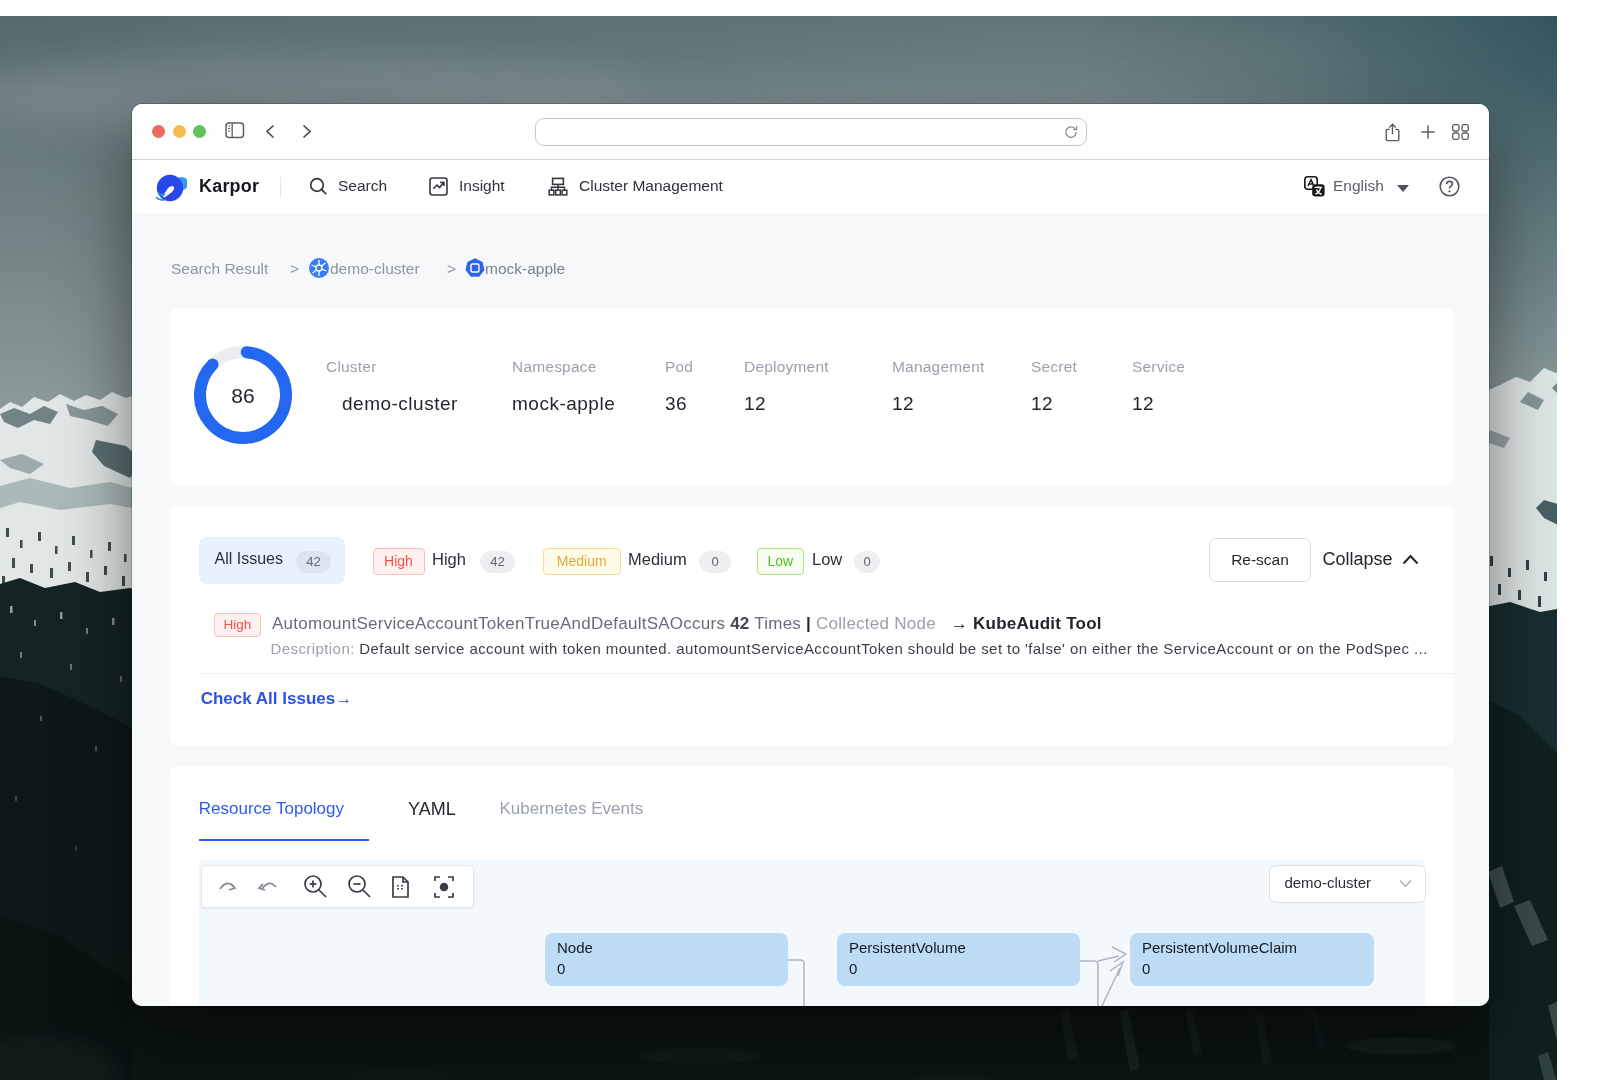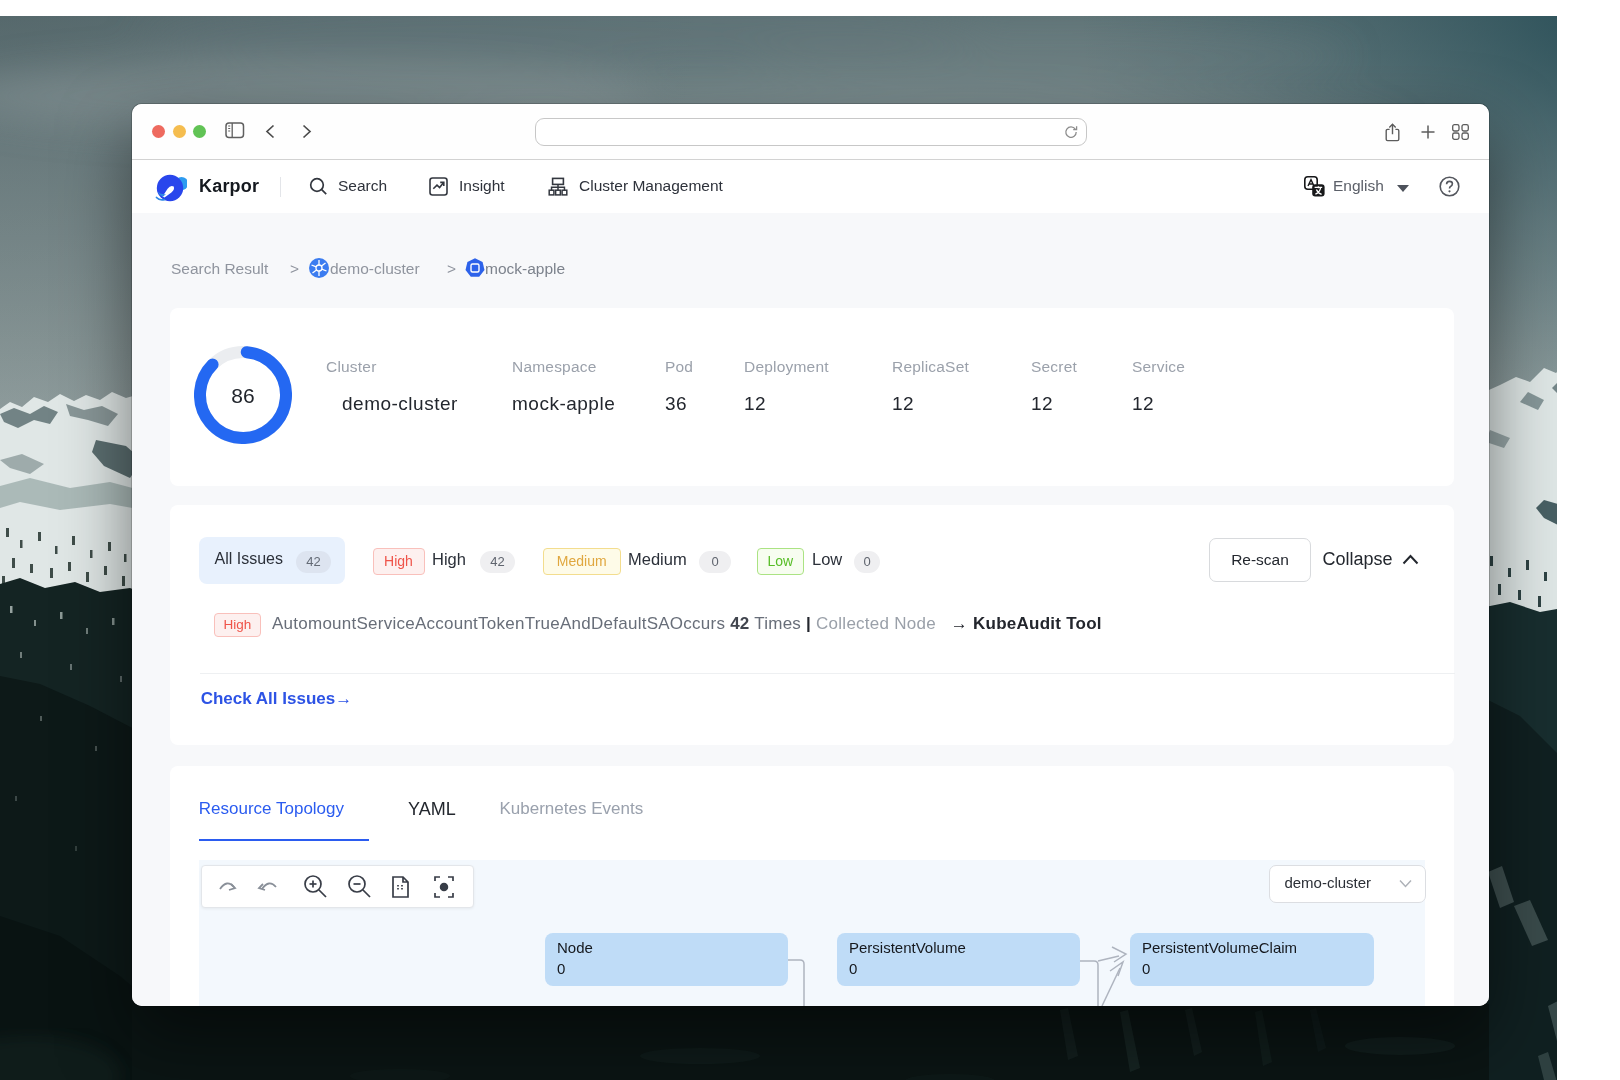--- a/index.html
+++ b/index.html
@@ -284,21 +284,21 @@
         <text x="49" y="57" font-size="21" fill="#20242b" text-anchor="middle" font-family="Liberation Sans, sans-serif">86</text>
       </svg>
       <div class="lbl" style="left:156px;top:50px;">Cluster</div>
       <div class="val" style="left:172px;top:85px;">demo-cluster</div>
       <div class="lbl" style="left:342px;top:50px;">Namespace</div>
       <div class="val" style="left:342px;top:85px;">mock-apple</div>
       <div class="lbl" style="left:495px;top:50px;">Pod</div>
       <div class="val" style="left:495px;top:85px;">36</div>
       <div class="lbl" style="left:574px;top:50px;">Deployment</div>
       <div class="val" style="left:574px;top:85px;">12</div>
-      <div class="lbl" style="left:722px;top:50px;">ReplicaSet</div>
+      <div class="lbl" style="left:722px;top:50px;">Management</div>
       <div class="val" style="left:722px;top:85px;">12</div>
       <div class="lbl" style="left:861px;top:50px;">Secret</div>
       <div class="val" style="left:861px;top:85px;">12</div>
       <div class="lbl" style="left:962px;top:50px;">Service</div>
       <div class="val" style="left:962px;top:85px;">12</div>
     </div>
 
     <div class="card" style="top:292px; height:240px;">
       <div style="position:absolute;left:28.5px;top:32px;width:146.5px;height:47px;background:#e8f1fd;border-radius:8px;"></div>
       <div style="position:absolute;left:44.5px;top:45px;font-size:16px;color:#2b3039;">All Issues</div>
@@ -312,20 +312,21 @@
       <div class="sevtag" style="left:586.5px;top:42.5px;width:47.5px;height:27px;line-height:25px;background:#f7fdf0;border-color:#abe383;color:#57bd27;">Low</div>
       <div style="position:absolute;left:642px;top:45px;font-size:16.5px;color:#2b3039;">Low</div>
       <div class="badge" style="left:684px;top:45.5px;width:26px;">0</div>
       <div style="position:absolute;left:1039px;top:32.5px;width:102px;height:44px;border:1px solid #d8dadd;border-radius:7px;background:#fff;font-size:15.5px;color:#23272e;text-align:center;line-height:42px;">Re-scan</div>
       <div style="position:absolute;left:1152.5px;top:44px;font-size:18px;color:#23272e;">Collapse</div>
       <svg class="icon" style="left:1232px;top:49px;" width="17" height="11" viewBox="0 0 17 11">
         <path d="M1.5,9.5 L8.5,2 L15.5,9.5" fill="none" stroke="#23272e" stroke-width="2"></path>
       </svg>
       <div class="sevtag" style="left:44px;top:108px;width:47px;height:24px;line-height:22px;font-size:13.5px;background:#fdf0ef;border-color:#f9c0bb;color:#ef5349;">High</div>
       <div style="position:absolute;left:102px;top:109px;font-size:17px;letter-spacing:0.25px;color:#686e79;">AutomountServiceAccountTokenTrueAndDefaultSAOccurs <b style="color:#41454e;">42</b> Times <b style="color:#23262d;">|</b> <span style="color:#9aa0a9;">Collected Node</span>&nbsp;&nbsp; <span style="color:#23262d;font-weight:bold;"><b>→</b>&nbsp;KubeAudit Tool</span></div>
+      <div style="position:absolute;left:100.5px;top:135px;font-size:15px;letter-spacing:0.42px;color:#9aa0a9;">Description: <span style="color:#3a3f49;">Default service account with token mounted. automountServiceAccountToken should be set to 'false' on either the ServiceAccount or on the PodSpec ...</span></div>
       <div style="position:absolute;left:30px;top:168px;width:1255px;height:1px;background:#eef0f2;"></div>
       <div style="position:absolute;left:30.7px;top:184px;font-size:17px;font-weight:bold;color:#2d53e5;">Check All Issues→</div>
     </div>
 
     <div class="card" style="top:553px; height:300px;">
       <div style="position:absolute;left:28.8px;top:33px;font-size:17px;color:#2b5cf0;">Resource Topology</div>
       <div style="position:absolute;left:28.8px;top:72.6px;width:170px;height:2.5px;background:#2b5cf0;"></div>
       <div style="position:absolute;left:238px;top:33px;font-size:18px;color:#23272e;">YAML</div>
       <div style="position:absolute;left:329.5px;top:33px;font-size:17px;color:#9aa1ad;">Kubernetes Events</div>
       <div style="position:absolute;left:29px;top:94.4px;width:1226px;height:145.6px;background:#f3f8fd;"></div>

